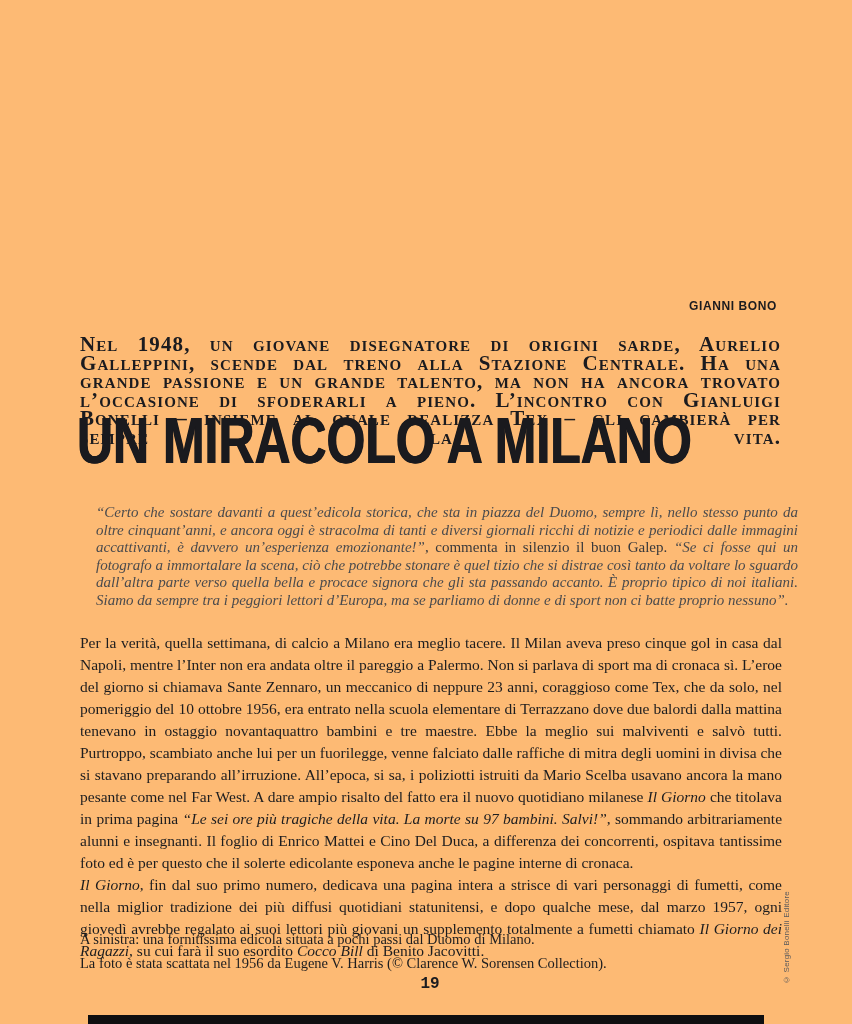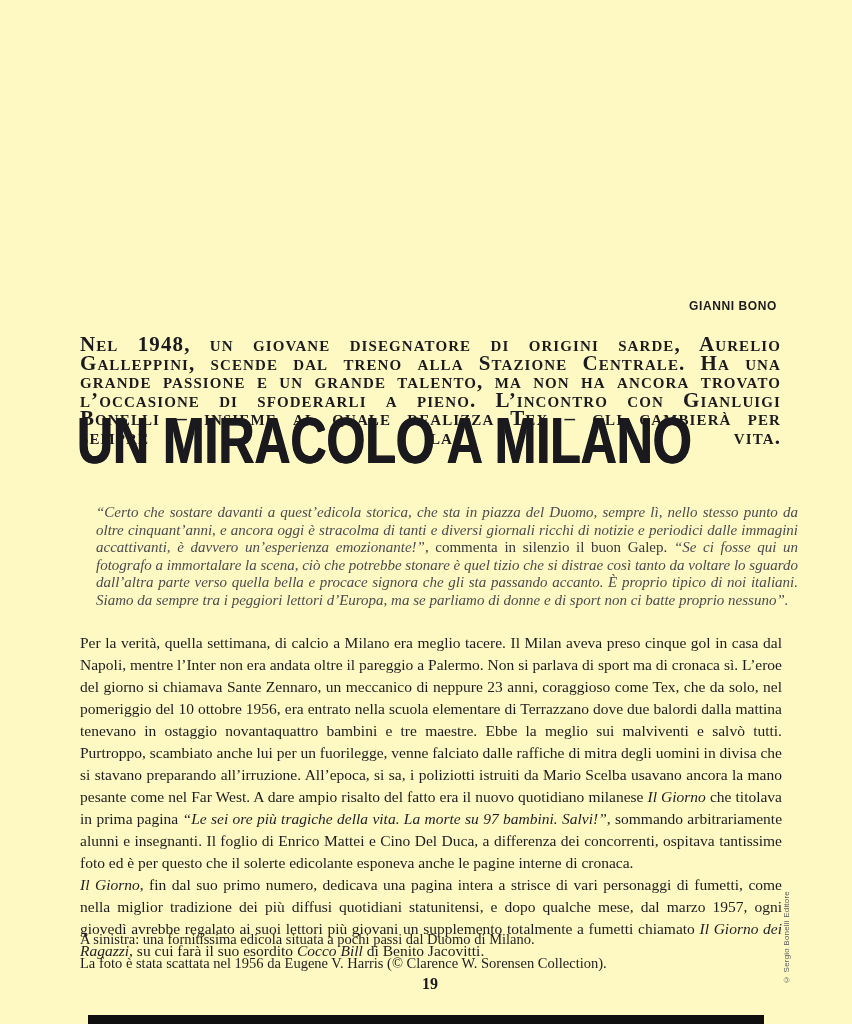--- a/index.html
+++ b/index.html
@@ -1,18 +1,18 @@
 <!DOCTYPE html>
 <html><head>
 <meta charset="utf-8">
 <style>
   html,body { margin:0; padding:0; background:#e8e8e8; }
   .page {
     position:relative; width:852px; height:1024px; margin:0 auto;
-    background:#fef9c3; overflow:hidden;
+    background:#fdba74; overflow:hidden;
     font-family:"Liberation Serif", serif; color:#1e1e22;
   }
   .byline {
     position:absolute; top:299px; right:75px;
     font-family:"Liberation Sans", sans-serif; font-weight:bold;
     font-size:12px; letter-spacing:0.6px; color:#1b1b1f;
   }
   .standfirst {
     position:absolute; left:80px; top:335px; width:701px;
     font-weight:bold; font-variant:small-caps;
@@ -42,21 +42,21 @@
     color:#1d1d1f;
   }
   .bodytext p { margin:0; }
   .bodytext .it { font-style:italic; }
   .caption {
     position:absolute; left:80px; top:928px; width:702px;
     font-size:14.5px; line-height:23.5px; color:#1d1d1f;
   }
   .page-number {
     position:absolute; left:80px; top:975px; width:700px; text-align:center;
-    font-family:Liberation Serif, serif; font-weight:bold;
+    font-family:Liberation Mono, monospace; font-weight:bold;
     font-size:16px; color:#1b1b1f;
   }
   .copyright-vertical {
     position:absolute; left:782px; top:884px; height:100px;
     writing-mode:vertical-rl; transform:rotate(180deg);
     font-family:"Liberation Sans", sans-serif;
     font-size:8px; letter-spacing:0.2px; color:#5a5a5c;
     white-space:nowrap;
   }
   .bottom-bar {

